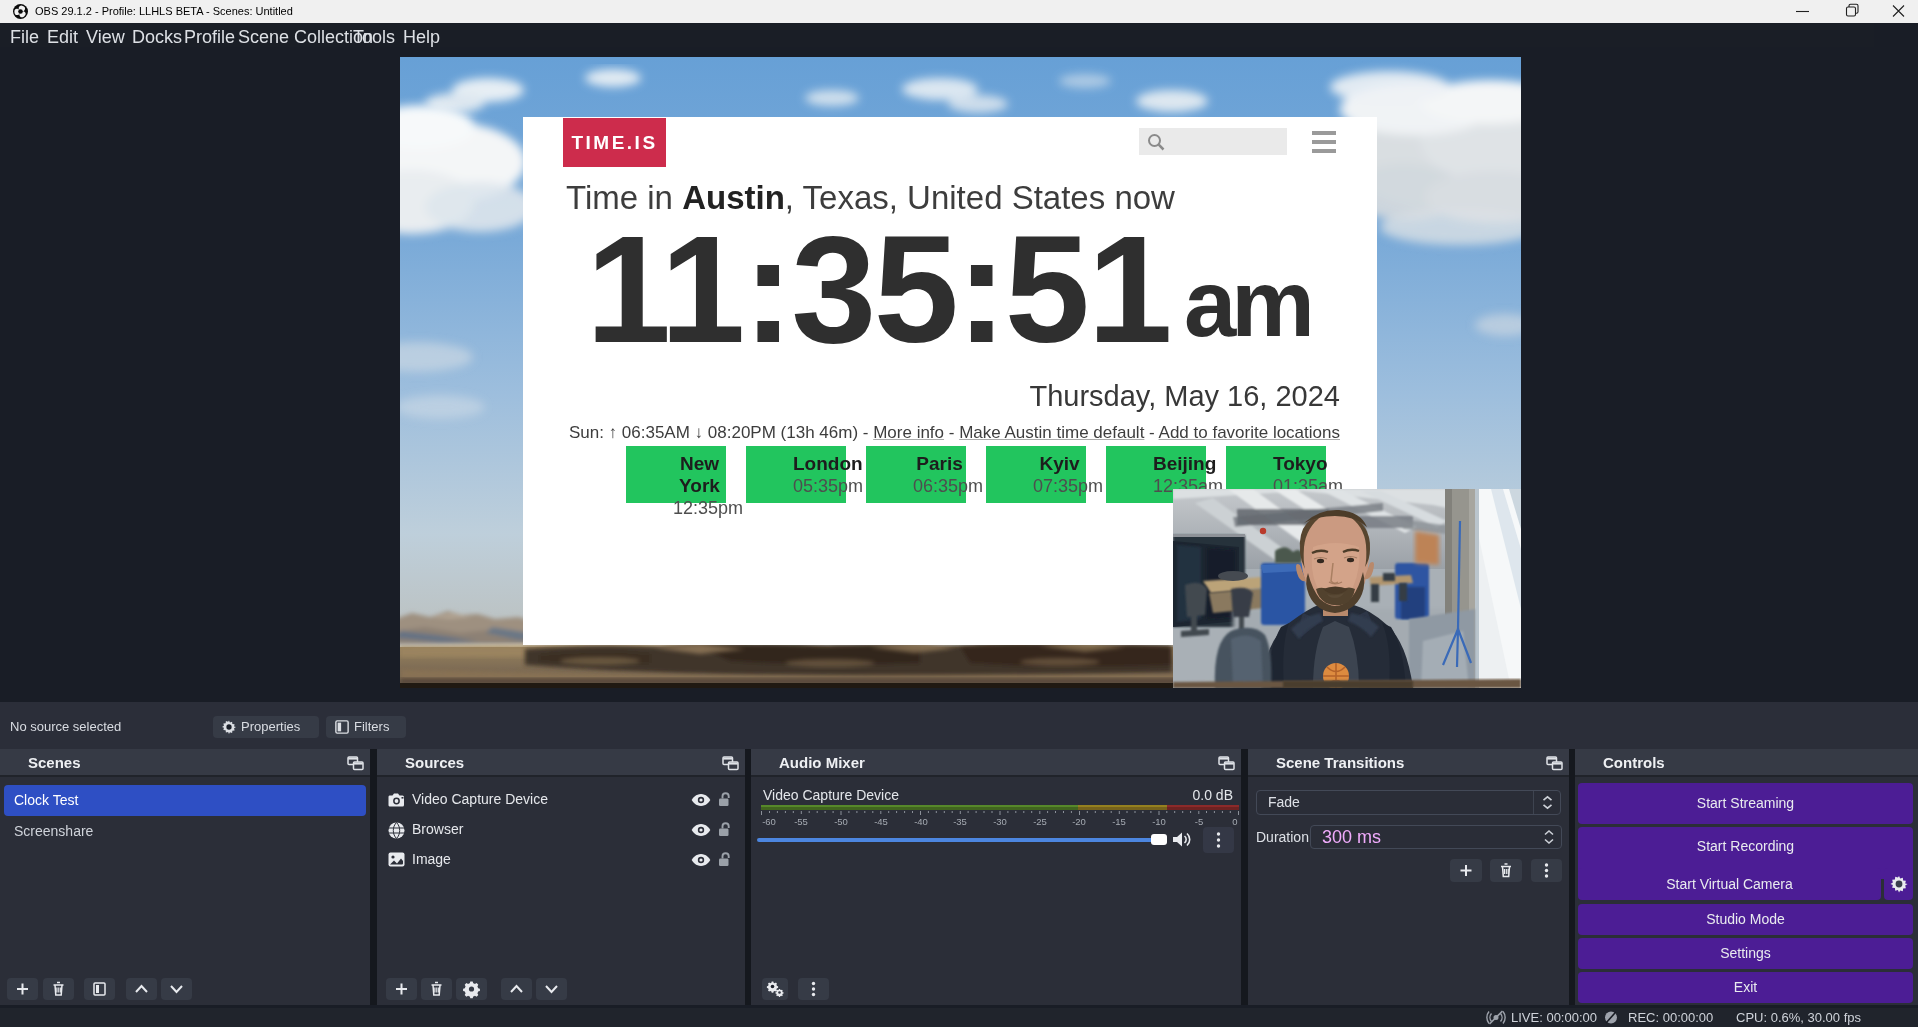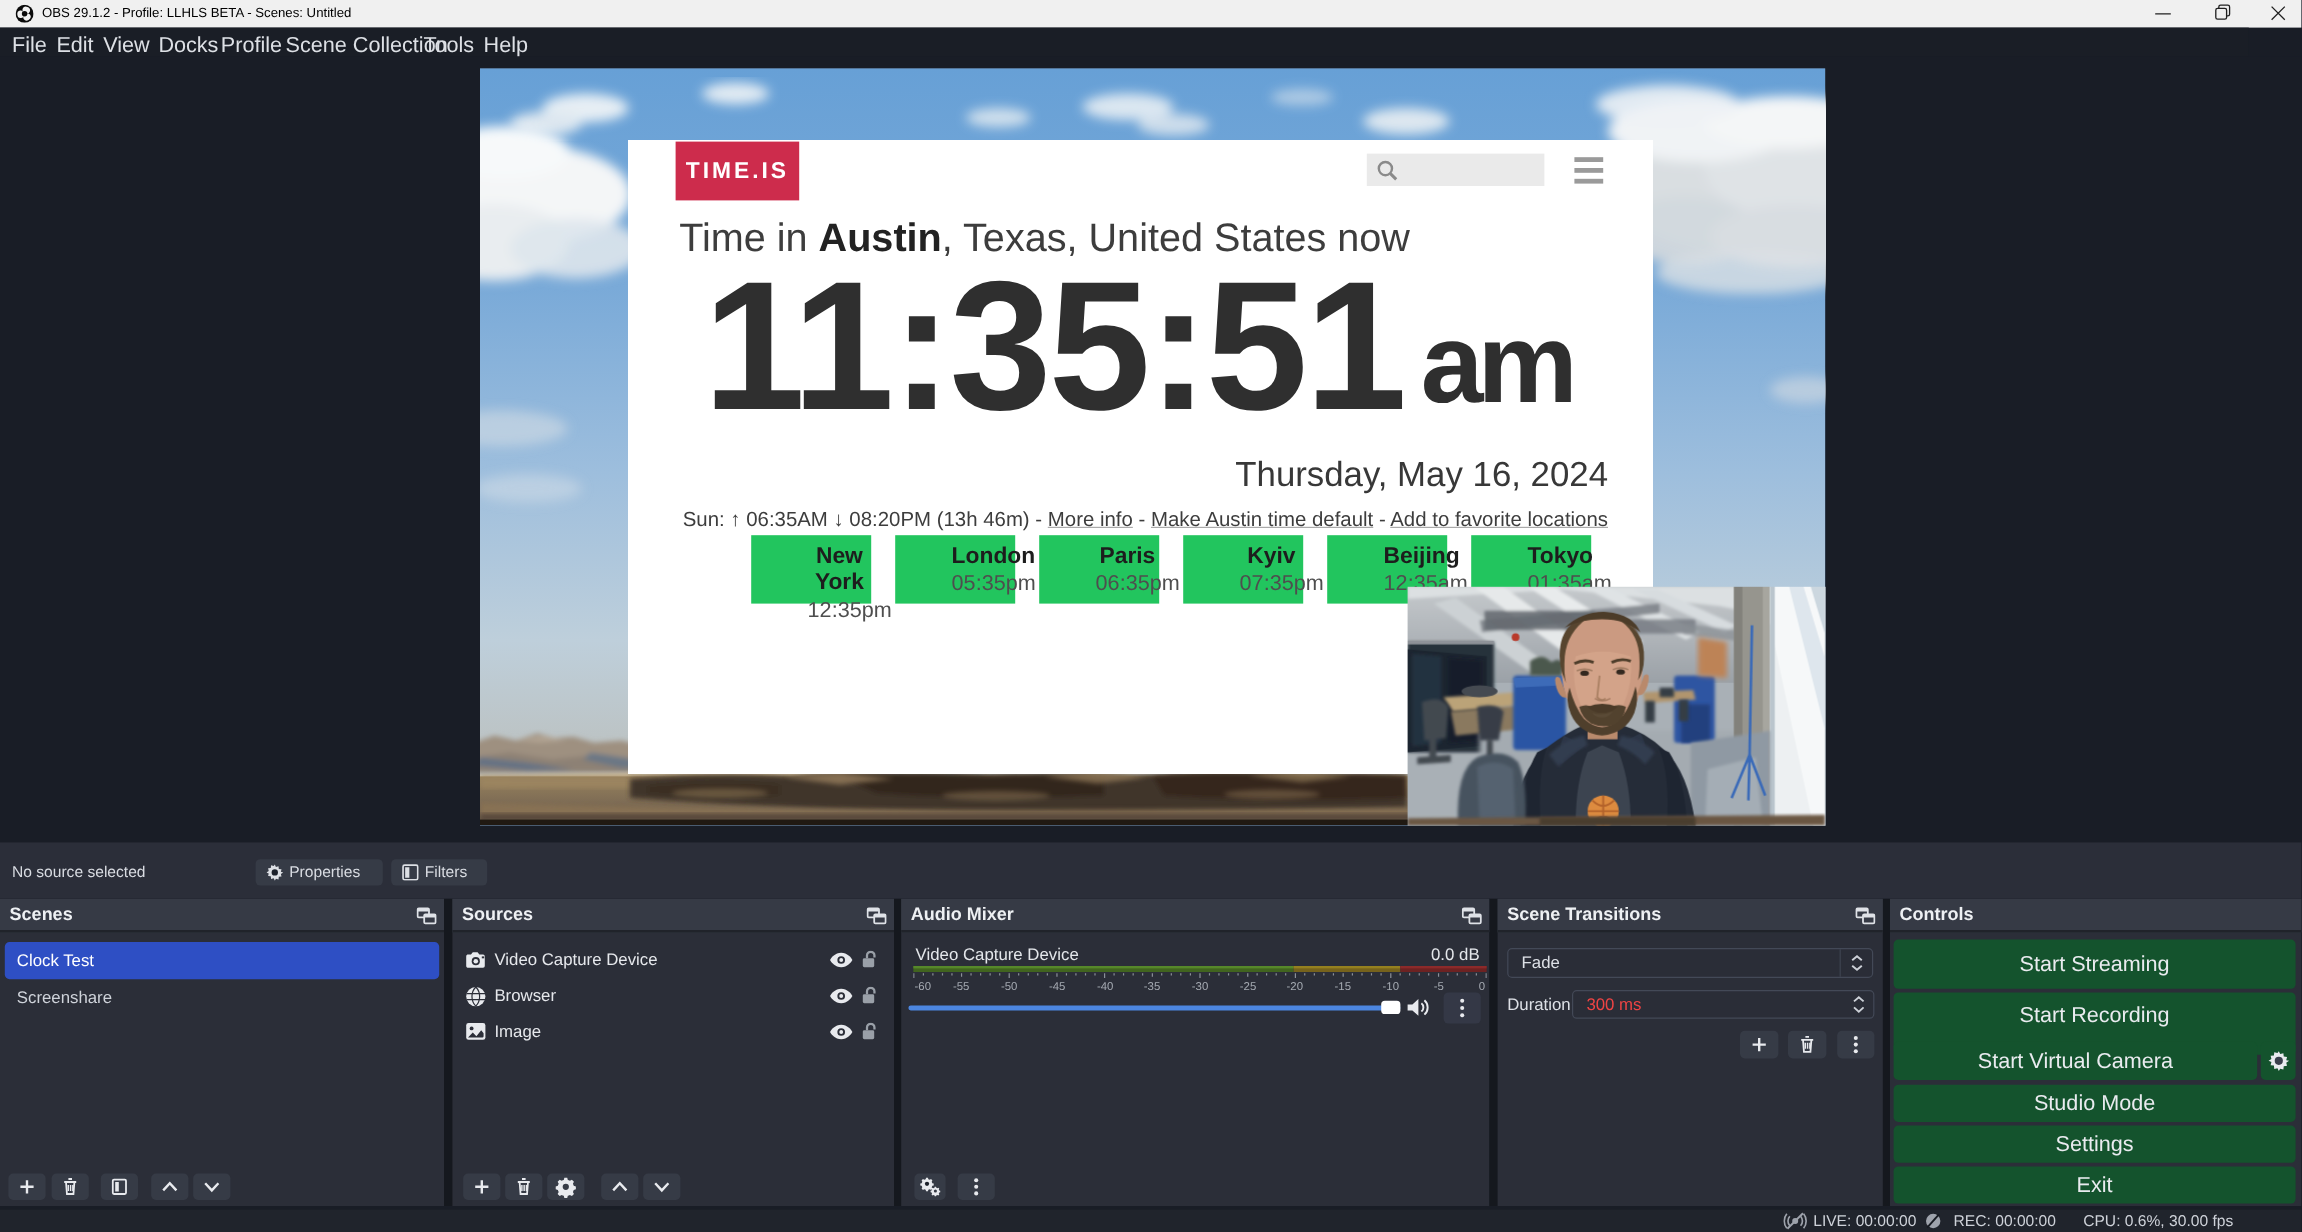--- a/index.html
+++ b/index.html
@@ -30,25 +30,25 @@
 #sunline span.u { text-decoration:underline; text-decoration-color:#aaa; }
 .citybox { position:absolute; top:329px; width:100px; height:57px; background:#22c55e; text-align:center;padding-left:47px; }
 .citybox .cn { font-weight:bold; font-size:19px; color:#1d1d1d; margin-top:7px; }
 .citybox .ct { font-size:18px; color:#4e4e4e; margin-top:1px; }
 
 
 #toolbar { left:0; top:702px; width:1918px; height:47px; background:#2b2e39; color:#d9dce2; font-size:13px; }
 #docks { left:0; top:749px; width:1918px; height:256px; background:#15181e; }
 .panel { position:absolute; top:0; height:256px; background:#2b2e38; }
 .phead { position:absolute; left:0; top:0; width:100%; height:28px; border-bottom:2px solid #20232a; background:#363a45; color:#eef0f3; font-weight:bold; font-size:15px; line-height:28px; }
-.phead span { margin-left:8px; }
+.phead span { margin-left:28px; }
 .pbtn { position:absolute; background:#363b46; border-radius:4px; }
 #statusbar { left:0; top:1008px; width:1918px; height:19px; background:#20242c; color:#ced2d9; font-size:13px; }
 
-.ctlbtn { position:absolute; left:3px; width:335px; background:#14532d; border-radius:4px; color:#e9ebef; font-size:18px; text-align:center; }
+.ctlbtn { position:absolute; left:3px; width:335px; background:#4c1d95; border-radius:4px; color:#e9ebef; font-size:14px; text-align:center; }
 .popout { position:absolute; right:6px; top:6px; }
 .srow { position:absolute; left:0; width:100%; height:30px; color:#e6e8ec; font-size:14px; }
 .srow span { position:absolute; left:35px; top:6px; }
 .srow .sicon { position:absolute; left:11px; top:7px; }
 .srow .eye { position:absolute; right:34px; top:8px; }
 .srow .lock { position:absolute; right:12px; top:7px; }
 </style>
 </head>
 <body>
 
@@ -585,21 +585,21 @@
         </svg></div>
     <div class="abs" style="left:8px;top:41px;width:305px;height:25px;background:#2a2d37;border:1px solid #434957;border-radius:4px;color:#dde0e6;font-size:14px;line-height:23px">
       <span style="margin-left:11px">Fade</span>
       <div class="abs" style="right:0;top:0;width:27px;height:23px;border-left:1px solid #3e4450">
         <svg width="27" height="23" viewBox="0 0 27 23">
             <path d="M9.5 9.2l4-3.4 4 3.4M9.5 13.8l4 3.4 4-3.4" stroke="#cdd1d8" stroke-width="1.6" fill="none"></path>
           </svg>
       </div>
     </div>
     <div class="abs" style="left:8px;top:76px;color:#dde0e6;font-size:14px;line-height:24px">Duration</div>
-    <div class="abs" style="left:62px;top:76px;width:252px;height:24px;background:#2a2d37;border:1px solid #434957;border-radius:4px;color:#ef4444;font-size:14px;line-height:22px">
+    <div class="abs" style="left:62px;top:76px;width:252px;height:24px;background:#2a2d37;border:1px solid #434957;border-radius:4px;color:#f0abfc;font-size:18px;line-height:22px">
       <span style="margin-left:11px">300 ms</span>
       <svg class="abs" style="right:3px;top:0" width="18" height="22" viewBox="0 0 18 22">
           <path d="M5 8.5l4-3.5 4 3.5M5 13.5l4 3.5 4-3.5" stroke="#cdd1d8" stroke-width="1.6" fill="none"></path>
         </svg>
     </div>
     <div class="pbtn" style="left:202px;top:110px;width:32px;height:23px"><svg width="32" height="23" viewBox="0 0 32 23">
           <path d="M16 6v11M10.5 11.5h11" stroke="#e8eaee" stroke-width="2"></path>
         </svg></div>
     <div class="pbtn" style="left:242px;top:110px;width:32px;height:23px"><svg width="32" height="23" viewBox="0 0 32 23">
           <g stroke="#e8eaee" stroke-width="1.5" fill="none">

